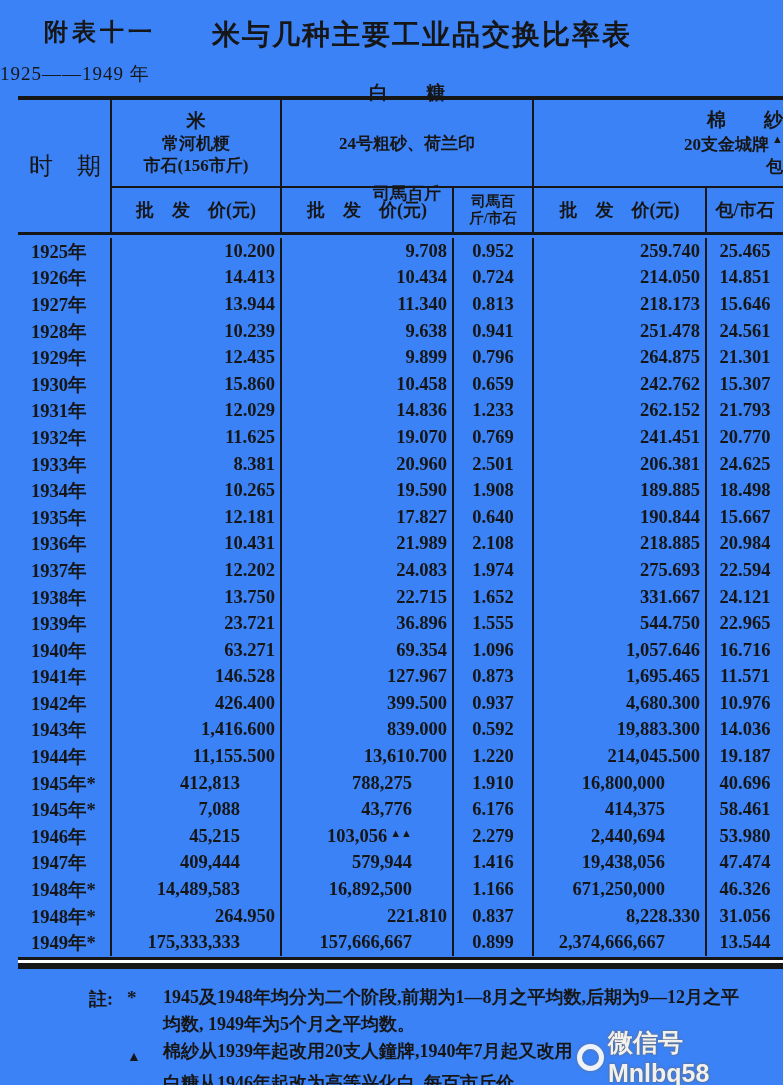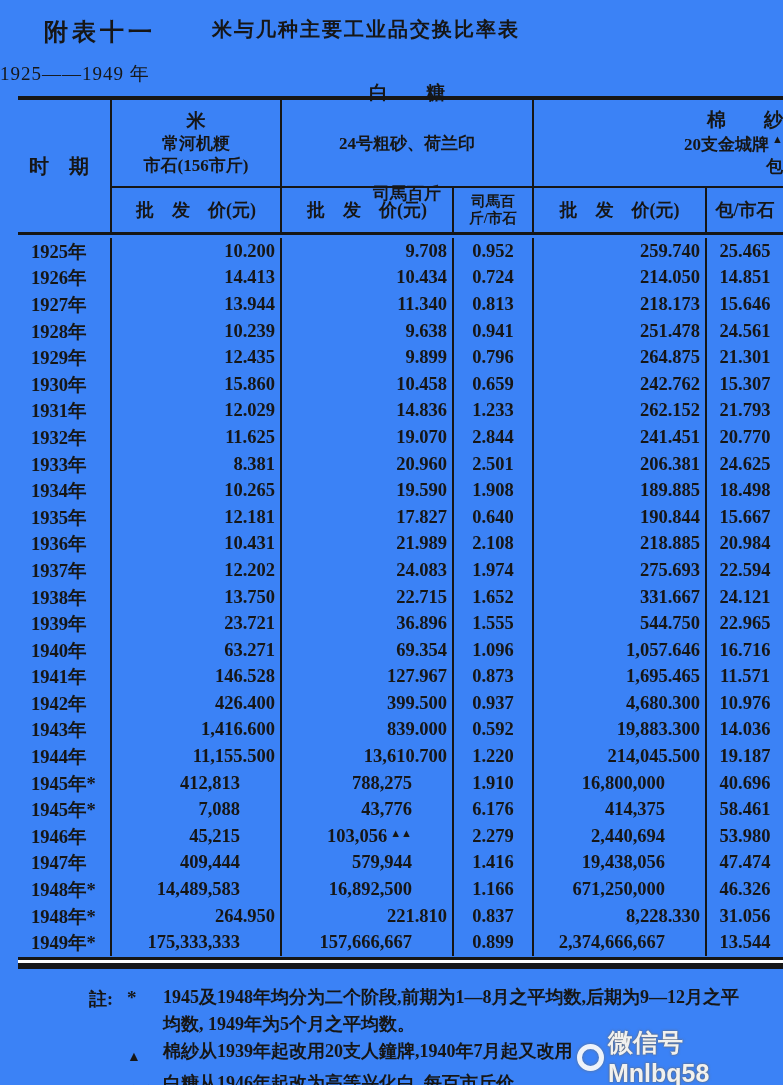--- a/index.html
+++ b/index.html
@@ -3,27 +3,27 @@
 <meta charset="utf-8">
 <style>
   html,body{margin:0;padding:0;}
   .page{
     position:relative; width:783px; height:1085px; overflow:hidden;
     background:#3b82f6; color:#161616;
     font-family:"Liberation Serif","DejaVu Serif",serif;
   }
   
   .title-prefix{position:absolute; left:44px; top:16px; font-size:24px; font-weight:bold; letter-spacing:4px;}
-  .title-main{position:absolute; left:212px; top:16px; font-size:20px; font-weight:bold; letter-spacing:2px;}
+  .title-main{position:absolute; left:212px; top:16px; font-size:28px; font-weight:bold; letter-spacing:2px;}
   .subtitle{position:absolute; left:0; top:61px; width:783px; font-size:19px; font-weight:normal; letter-spacing:1px;}
   
   .xtable{position:absolute; left:18px; top:96px; width:765px; border-top:4px solid #161616;}
   .thead{display:grid; grid-template-columns:92px 170px 172px 80px 173px 78px; grid-template-rows:88px 44px;}
   .thead>div{box-sizing:border-box;}
-  .th-period{grid-column:1; grid-row:1/3; display:flex; align-items:center; padding-left:11px; font-size:20px; font-weight:bold;}
+  .th-period{grid-column:1; grid-row:1/3; display:flex; align-items:center; padding-left:11px; font-size:24px; font-weight:normal;}
   .th-group{display:flex; flex-direction:column; justify-content:center; align-items:center; text-align:center;
             border-left:2px solid #161616; border-bottom:2px solid #161616; font-weight:bold; line-height:1.3;}
   .g-mi{grid-column:2; grid-row:1;}
   .g-sugar{grid-column:3/5; grid-row:1;gap:28px;}
   .g-cotton{grid-column:5/7; grid-row:1;align-items:flex-end;}
   .g-name{font-size:19px;}
   .g-spec,.g-unit{font-size:17px;}
   .sup-mark{font-size:11px; vertical-align:super; margin-left:3px;}
   .th-sub{display:flex; align-items:center; justify-content:center; border-left:2px solid #161616;
           font-size:18px; font-weight:bold; text-align:center;}
@@ -153,21 +153,21 @@
           <div class="tcell c-price">12.029</div>
           <div class="tcell c-price">14.836</div>
           <div class="tcell c-ratio">1.233</div>
           <div class="tcell c-price">262.152</div>
           <div class="tcell c-ratio">21.793</div>
         </div>
         <div class="trow">
           <div class="tcell c-year">1932年</div>
           <div class="tcell c-price">11.625</div>
           <div class="tcell c-price">19.070</div>
-          <div class="tcell c-ratio">2.844</div>
+          <div class="tcell c-ratio">0.769</div>
           <div class="tcell c-price">241.451</div>
           <div class="tcell c-ratio">20.770</div>
         </div>
         <div class="trow">
           <div class="tcell c-year">1933年</div>
           <div class="tcell c-price">8.381</div>
           <div class="tcell c-price">20.960</div>
           <div class="tcell c-ratio">2.501</div>
           <div class="tcell c-price">206.381</div>
           <div class="tcell c-ratio">24.625</div>

